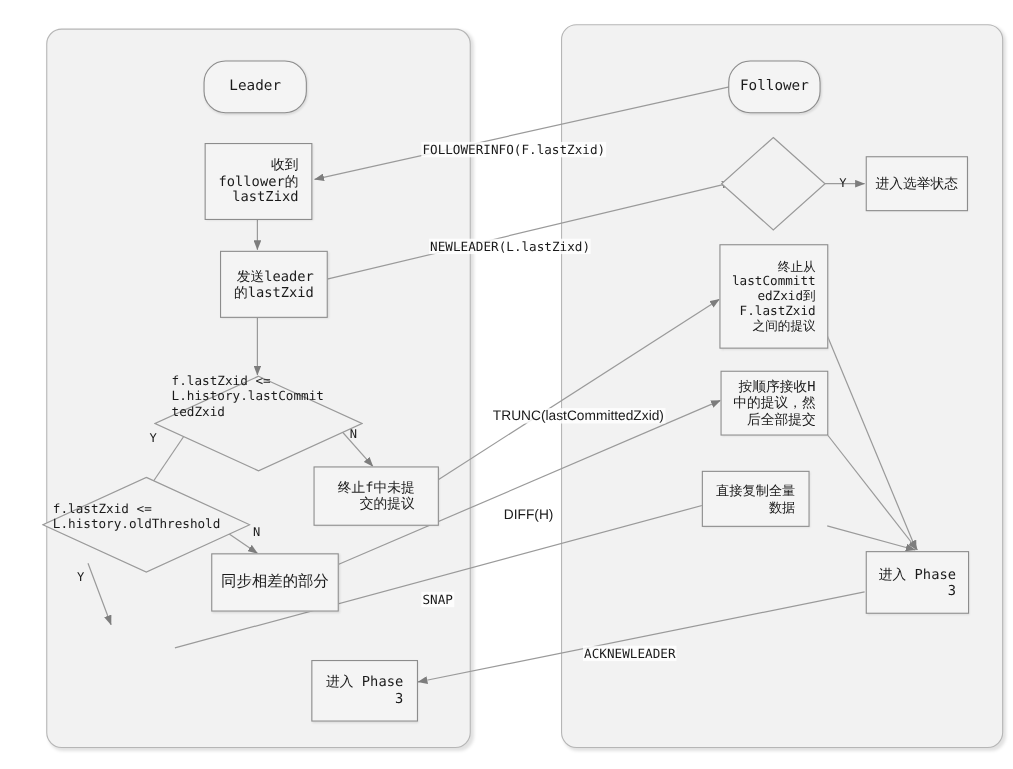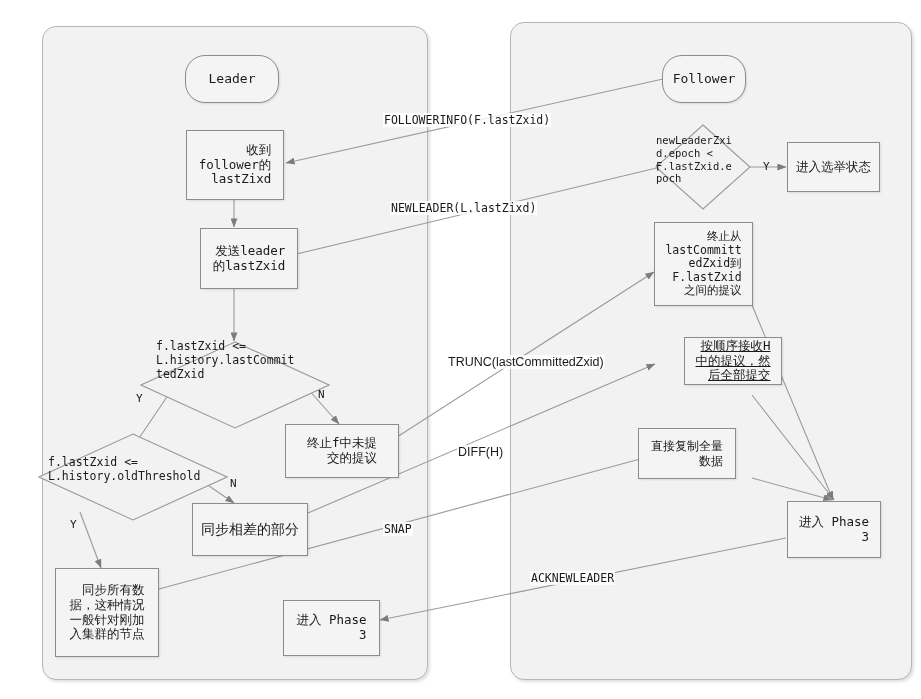--- a/index.html
+++ b/index.html
@@ -74,20 +74,21 @@
     z-index: 4;
     pointer-events: none;
   }
   .edge-label {
     position: absolute;
     color: #1a1a1a;
     background: rgba(255,255,255,0.82);
     padding: 0 1px;
     z-index: 5;
     white-space: nowrap;
+    margin-top: 16px;
   }
   .mono  { font-family: "DejaVu Sans Mono", monospace; }
   .sans  { font-family: "Liberation Sans", sans-serif; }
   .yn {
     position: absolute;
     font-family: "DejaVu Sans Mono", monospace;
     font-size: 11px;
     color: #1a1a1a;
     z-index: 5;
     background: rgba(242,242,242,0.0);
@@ -171,50 +172,42 @@
       <polygon points="95,1 189,44 95,87 1,44" fill="#f2f2f2" stroke="#9a9a9a" stroke-width="1.1"></polygon>
     </svg>
     <div class="dlabel" style="left:10px; top:22px; font-size:11.5px;">f.lastZxid &lt;=
 L.history.oldThreshold</div>
   </div>
   <div class="yn" style="left:70px; top:518px;">Y</div>
   <div class="yn" style="left:230px; top:477px;">N</div>
 
   <div class="node process" style="left:192px; top:503px; width:116px; height:53px; font-size:14px;">同步相差的部分</div>
 
-  <div class="node process" style="left:55px; top:568px; width:104px; height:89px; font-size:12.5px;">同步所有数
-据，这种情况
-一般针对刚加
-入集群的节点</div>
 
   <div class="node process" style="left:283px; top:600px; width:97px; height:56px; font-size:12.5px;">进入 Phase
 3</div>
 
   <div class="node terminal" style="left:662px; top:55px; width:84px; height:48px; font-size:13px;">Follower</div>
 
   <div class="diamond" style="left:655px; top:124px; width:96px; height:86px;">
     <svg class="shape" viewBox="0 0 96 86" xmlns="http://www.w3.org/2000/svg">
       <polygon points="48,1 95,43 48,85 1,43" fill="#f2f2f2" stroke="#9a9a9a" stroke-width="1.1"></polygon>
     </svg>
-    <div class="dlabel" style="left:1px; top:10px; font-size:10.5px;">newLeaderZxi
-d.epoch &lt;
-F.lastZxid.e
-poch</div>
   </div>
   <div class="yn" style="left:763px; top:160px;">Y</div>
 
   <div class="node process" style="left:787px; top:142px; width:93px; height:50px; font-size:12.5px;">进入选举状态</div>
 
-  <div class="node process" style="left:654px; top:222px; width:99px; height:84px; font-size:11.5px;">终止从
+  <div class="node process" style="left:654px; top:222px; width:99px; height:95px; font-size:11.5px;">终止从
 lastCommitt
 edZxid到
 F.lastZxid
 之间的提议</div>
 
-  <div class="node process" style="left:684px; top:337px; width:98px; height:48px; font-size:12.5px;text-decoration:underline;">按顺序接收H
+  <div class="node process" style="left:655px; top:337px; width:98px; height:59px; font-size:12.5px;">按顺序接收H
 中的提议，然
 后全部提交</div>
 
   <div class="node process" style="left:638px; top:428px; width:98px; height:51px; font-size:12px;">直接复制全量
 数据</div>
 
   <div class="node process" style="left:787px; top:501px; width:94px; height:57px; font-size:12.5px;">进入 Phase
 3</div>
 
   <div class="edge-label mono" style="left:383px; top:113px; font-size:11.5px;">FOLLOWERINFO(F.lastZxid)</div>

